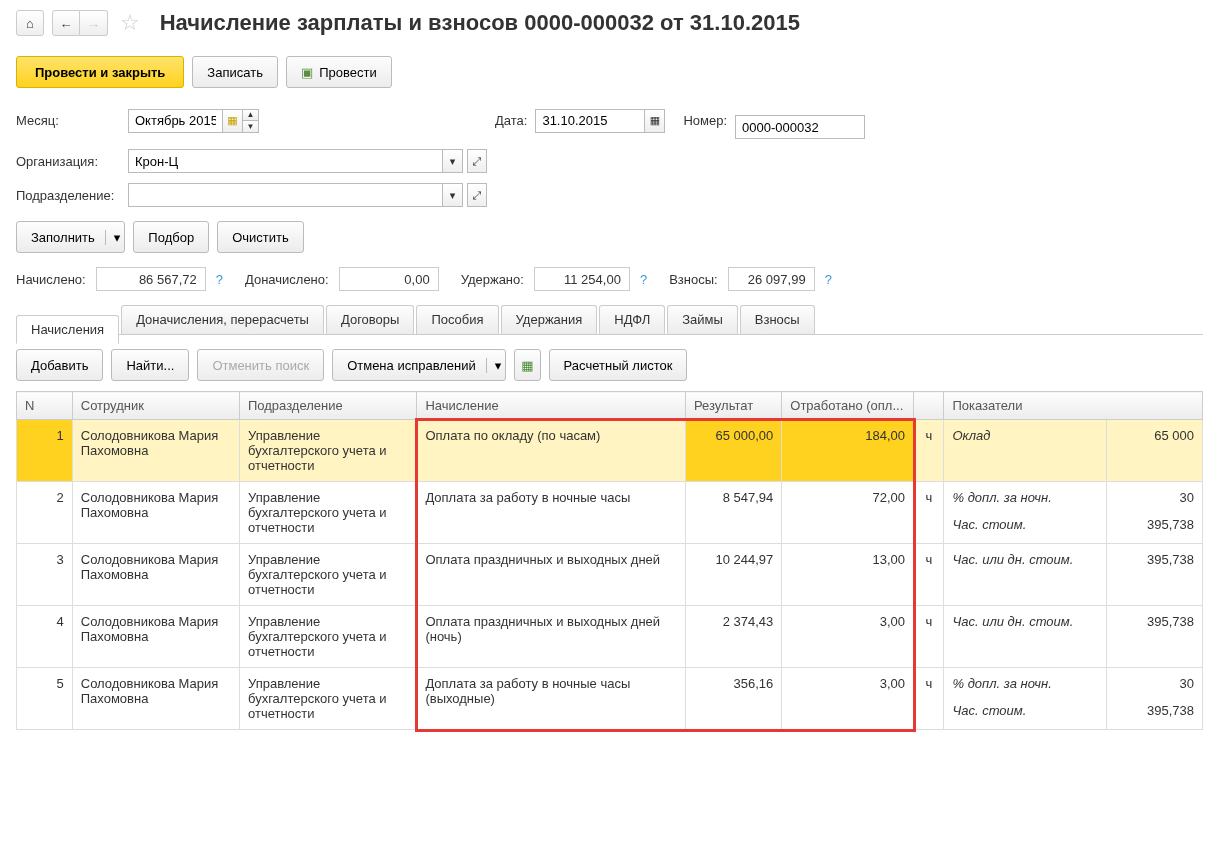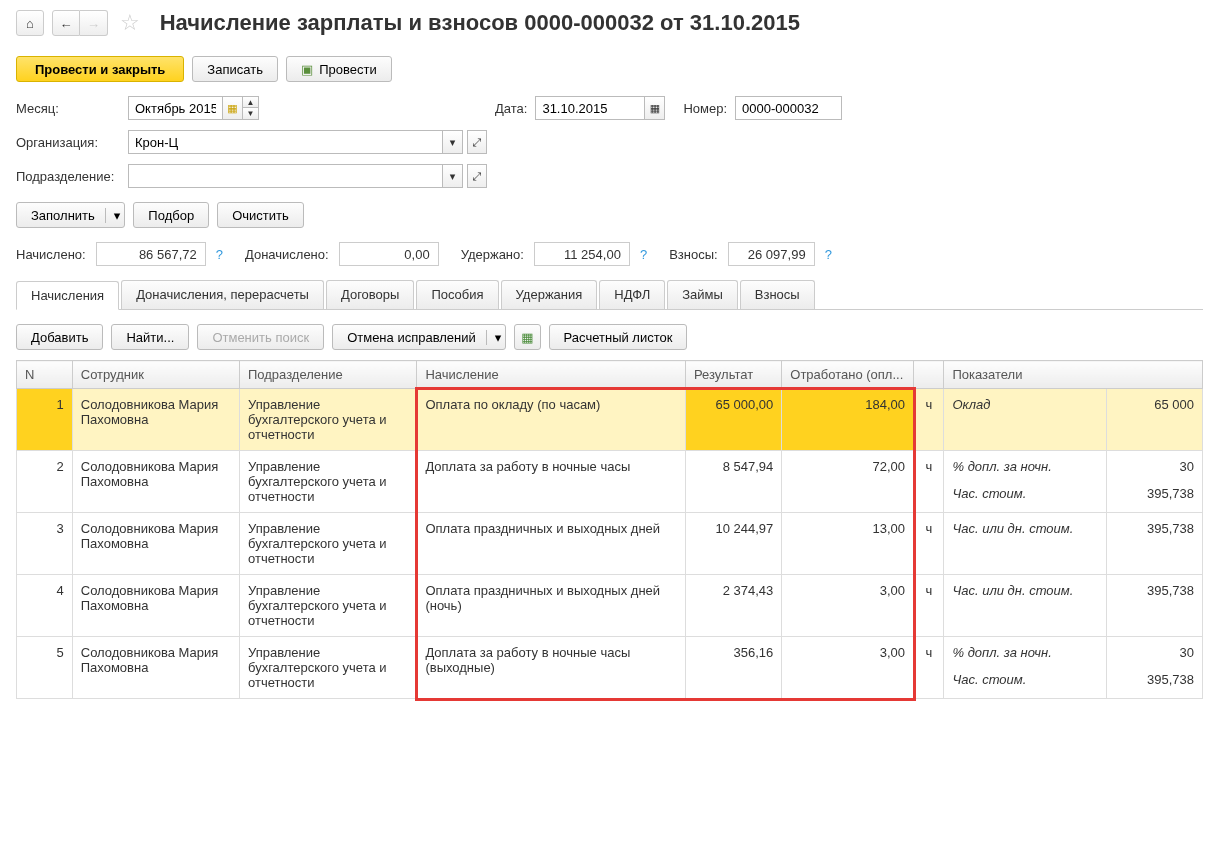--- a/index.html
+++ b/index.html
@@ -2,34 +2,34 @@
 <html><head>
 <meta charset="utf-8">
 <style>
 * { box-sizing: border-box; margin: 0; padding: 0; }
 body { font-family: Arial, sans-serif; font-size: 13px; color: #333; background: #fff; padding: 10px 16px; }
 .topbar { display: flex; align-items: center; gap: 8px; margin-bottom: 20px; }
 .nav-btn { width: 28px; height: 26px; border: 1px solid #ccc; background: linear-gradient(#fff,#eee); border-radius: 3px; display: flex; align-items: center; justify-content: center; cursor: pointer; }
 .page-title { font-size: 22px; color: #333; margin-left: 8px; }
 .star { color: #ccc; font-size: 22px; margin: 0 4px; }
 .action-row { display: flex; gap: 8px; margin-bottom: 14px; }
-.btn { height: 26px; padding: 0 14px; border: 1px solid #bbb; border-radius: 3px; background: linear-gradient(#fdfdfd,#ececec); cursor: pointer; font-size: 13px; display: inline-flex; align-items: center; gap: 6px; }
+.btn { height: 32px; padding: 0 14px; border: 1px solid #bbb; border-radius: 3px; background: linear-gradient(#fdfdfd,#ececec); cursor: pointer; font-size: 13px; display: inline-flex; align-items: center; gap: 6px; }
 .btn-primary { background: linear-gradient(#ffe36a,#ffd21f); border-color: #d9b300; font-weight: bold; padding: 0 18px; }
 .btn:disabled, .btn.disabled { color: #aaa; }
 .form-row { display: flex; align-items: center; gap: 8px; margin-bottom: 10px; }
 .label { width: 104px; color: #333; }
 .input { height: 24px; border: 1px solid #bbb; padding: 0 6px; background: #fff; font-size: 13px; }
 .input-group { display: flex; }
 .input-group .mini { width: 20px; height: 24px; border: 1px solid #bbb; border-left: none; background: linear-gradient(#fff,#eee); display: flex; align-items: center; justify-content: center; cursor: pointer; font-size: 11px; }
 .readonly-box { height: 24px; border: 1px solid #ccc; padding: 0 8px; display: inline-flex; align-items: center; justify-content: flex-end; background: #fff; }
 .summary-row { display: flex; align-items: center; gap: 10px; margin: 14px 0; }
 .q { color: #3399dd; cursor: pointer; }
 .tabs { display: flex; border-bottom: 1px solid #ccc; margin-bottom: 14px; }
 .tab { padding: 6px 14px; border: 1px solid #ccc; border-bottom: none; background: linear-gradient(#fdfdfd,#ececec); margin-right: 2px; border-radius: 3px 3px 0 0; cursor: pointer; font-size: 13px; }
-.tab.active { background: #fff; border-bottom: 1px solid #fff; position: relative; top: 1px; }
+.tab.active { background: #fff; border-bottom: 1px solid #fff; position: relative; top: 10px; }
 .toolbar { display: flex; gap: 8px; align-items: center; margin-bottom: 10px; }
 .toolbar-group { display: flex; gap: 8px; }
 .dropdown-btn { padding-right: 4px; }
 .dropdown-arrow { border-left: 1px solid #bbb; padding-left: 8px; margin-left: 4px; }
 table.grid { width: 100%; border-collapse: collapse; table-layout: fixed; }
 table.grid th { background: linear-gradient(#fdfdfd,#ececec); border: 1px solid #ccc; padding: 6px 8px; text-align: left; font-weight: normal; color: #555; font-size: 13px; }
 table.grid td { border: 1px solid #ddd; padding: 8px; vertical-align: top; font-size: 13px; }
 table.grid tr.sel td { background: #fff4c2; }
 table.grid tr.sel td.num { background: #ffd21f; }
 .num { text-align: right; }
@@ -83,21 +83,21 @@
       <div class="sp" style="border-top:none">▼</div>
     </div>
   </div>
   <span style="width:220px"></span>
   <span>Дата:</span>
   <div class="input-group">
     <input class="input" style="width: 110px;" value="31.10.2015">
     <div class="mini">▦</div>
   </div>
   <span style="margin-left:10px">Номер:</span>
-  <input class="input" style="width: 107px;" value="0000-000032">
+  <input class="input" style="width: 130px; margin-top: 13px;" value="0000-000032">
 </div>
 
 <div class="form-row">
   <span class="label">Организация:</span>
   <div class="input-group">
     <input class="input" style="width: 315px;" value="Крон-Ц">
     <div class="mini">▾</div>
     <div class="mini" style="margin-left:4px;border-left:1px solid #bbb">⤢</div>
   </div>
 </div>

